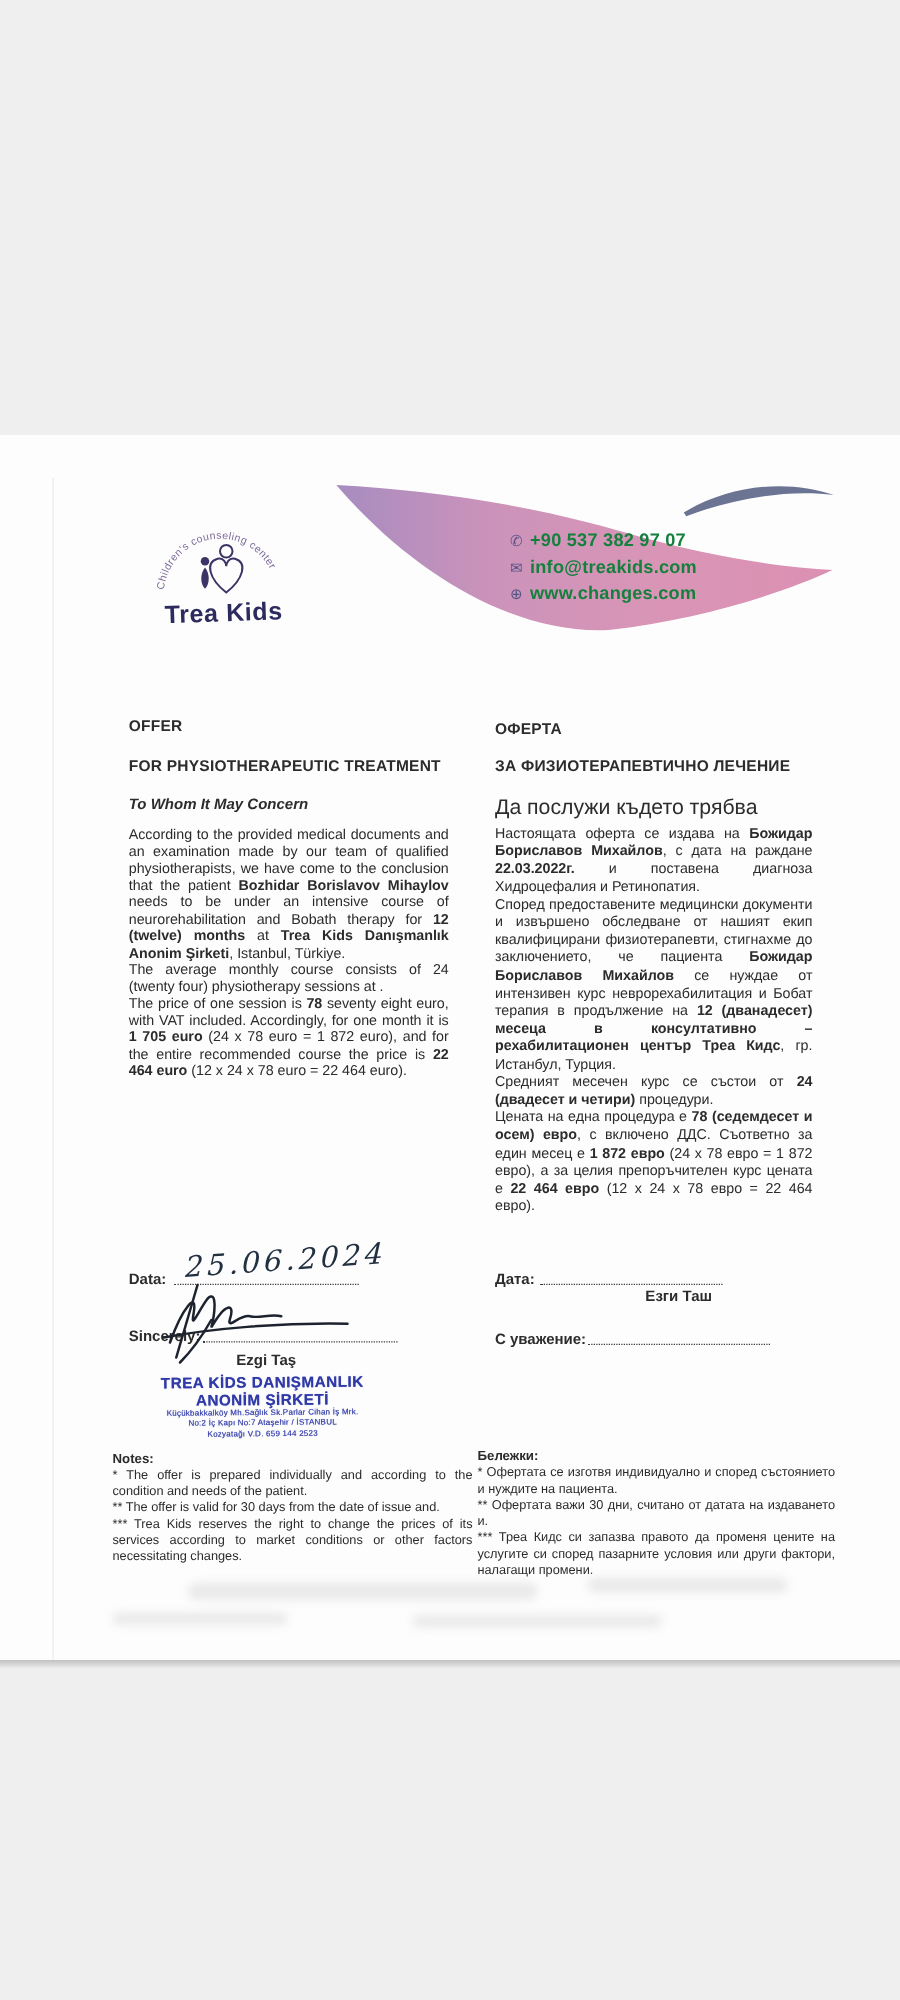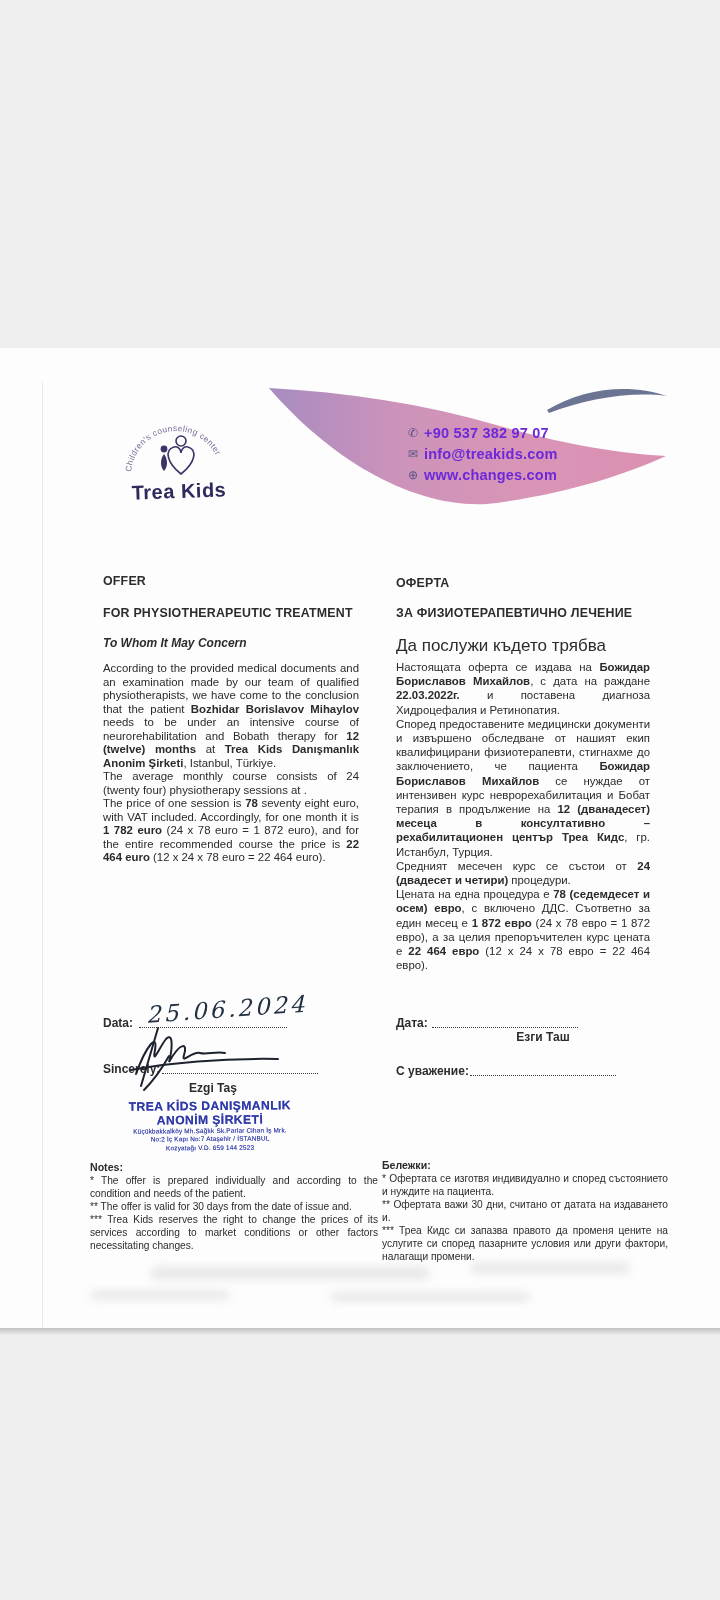--- a/index.html
+++ b/index.html
@@ -6,21 +6,21 @@
   #screen{position:relative;width:720px;height:1600px;background:#efefef;overflow:hidden;
           font-family:"Liberation Sans",sans-serif;color:#2c2c2c;}
   .abs{position:absolute;}
   .paper{left:0;top:348px;width:720px;height:982px;background:#fdfdfd;}
   .paper-edge{left:42px;top:382px;width:1px;height:946px;background:rgba(0,0,0,0.07);}
   .paper-shadow{left:0;top:1328px;width:720px;height:7px;
     background:linear-gradient(#bfbfbf,rgba(190,190,190,0));}
   .brand{font-weight:bold;letter-spacing:0.5px;transform:rotate(-2deg);}
   .contact-row{display:flex;align-items:center;height:21px;}
   .contact-icon{display:inline-block;width:22px;text-align:center;font-size:12px;color:#565487;}
-  .contact-text{font-size:14.5px;font-weight:bold;color:#6d28d9;letter-spacing:0.2px;}
+  .contact-text{font-size:14.5px;font-weight:bold;color:#15803d;letter-spacing:0.2px;}
   .h1{font-size:12.4px;font-weight:bold;letter-spacing:0.2px;}
   .body-col{font-size:11.4px;text-align:justify;color:#2b2b2b;}
   .body-col p{margin:0;}
   .lh-en{line-height:13.5px;}
   .lh-bg{line-height:14.2px;}
   .lbl{font-size:12px;font-weight:bold;}
   .dots{border-bottom:1.6px dotted #3a3a3a;}
   .handwrite{font-family:"DejaVu Serif",serif;font-style:italic;font-size:23px;color:#223042;
     letter-spacing:3px;transform:rotate(-4deg) skewX(-6deg);white-space:nowrap;}
   .signer{font-size:12px;font-weight:bold;text-align:center;}
@@ -86,21 +86,21 @@
     </g>
   </svg>
   <div class="abs brand" style="left:118px;top:480px;width:122px;text-align:center;font-size:20px;color:#2d2b5e;">Trea Kids</div>
 
   <div class="abs h1" style="left:103px;top:574px;">OFFER</div>
   <div class="abs h1" style="left:103px;top:606px;">FOR PHYSIOTHERAPEUTIC TREATMENT</div>
   <div class="abs" style="left:103px;top:636px;font-size:12px;font-weight:bold;font-style:italic;">To Whom It May Concern</div>
   <div class="abs body-col lh-en" style="left:103px;top:662px;width:256px;">
     <p><span>According to the provided medical documents and an examination made by our team of qualified physiotherapists, we have come to the conclusion that the patient </span><b>Bozhidar Borislavov Mihaylov</b><span> needs to be under an intensive course of neurorehabilitation and Bobath therapy for </span><b>12 (twelve) months</b><span> at </span><b>Trea Kids Danışmanlık Anonim Şirketi</b><span>, Istanbul, Türkiye.</span></p>
     <p><span>The average monthly course consists of 24 (twenty four) physiotherapy sessions at .</span></p>
-    <p><span>The price of one session is </span><b>78</b><span> seventy eight euro, with VAT included. Accordingly, for one month it is </span><b>1 782 euro</b><span> (24 x 78 euro = 1 872 euro), and for the entire recommended course the price is </span><b>22 464 euro</b><span> (12 x 24 x 78 euro = 22 464 euro).</span></p>
+    <p><span>The price of one session is </span><b>78</b><span> seventy eight euro, with VAT included. Accordingly, for one month it is </span><b>1 705 euro</b><span> (24 x 78 euro = 1 872 euro), and for the entire recommended course the price is </span><b>22 464 euro</b><span> (12 x 24 x 78 euro = 22 464 euro).</span></p>
   </div>
 
   <div class="abs h1" style="left:396px;top:576px;">ОФЕРТА</div>
   <div class="abs h1" style="left:396px;top:606px;">ЗА ФИЗИОТЕРАПЕВТИЧНО ЛЕЧЕНИЕ</div>
   <div class="abs" style="left:396px;top:636px;font-size:17px;font-weight:normal;">Да послужи където трябва</div>
   <div class="abs body-col lh-bg" style="left:396px;top:660px;width:254px;">
     <p><span>Настоящата оферта се издава на </span><b>Божидар Бориславов Михайлов</b><span>, с дата на раждане </span><b>22.03.2022г.</b><span> и поставена диагноза Хидроцефалия и Ретинопатия.</span></p>
     <p><span>Според предоставените медицински документи и извършено обследване от нашият екип квалифицирани физиотерапевти, стигнахме до заключението, че пациента </span><b>Божидар Бориславов Михайлов</b><span> се нуждае от интензивен курс неврорехабилитация и Бобат терапия в продължение на </span><b>12 (дванадесет)</b><span> </span><b>месеца в консултативно – рехабилитационен център Треа Кидс</b><span>, гр. Истанбул, Турция.</span></p>
     <p><span>Средният месечен курс се състои от </span><b>24 (двадесет и четири)</b><span> процедури.</span></p>
     <p><span>Цената на една процедура е </span><b>78 (седемдесет и осем) евро</b><span>, с включено ДДС. Съответно за един месец  е </span><b>1 872 евро</b><span> (24 x 78 евро = 1 872 евро), а за целия препоръчителен курс цената е </span><b>22 464 евро</b><span> (12 x 24 x 78 евро = 22 464 евро).</span></p>

